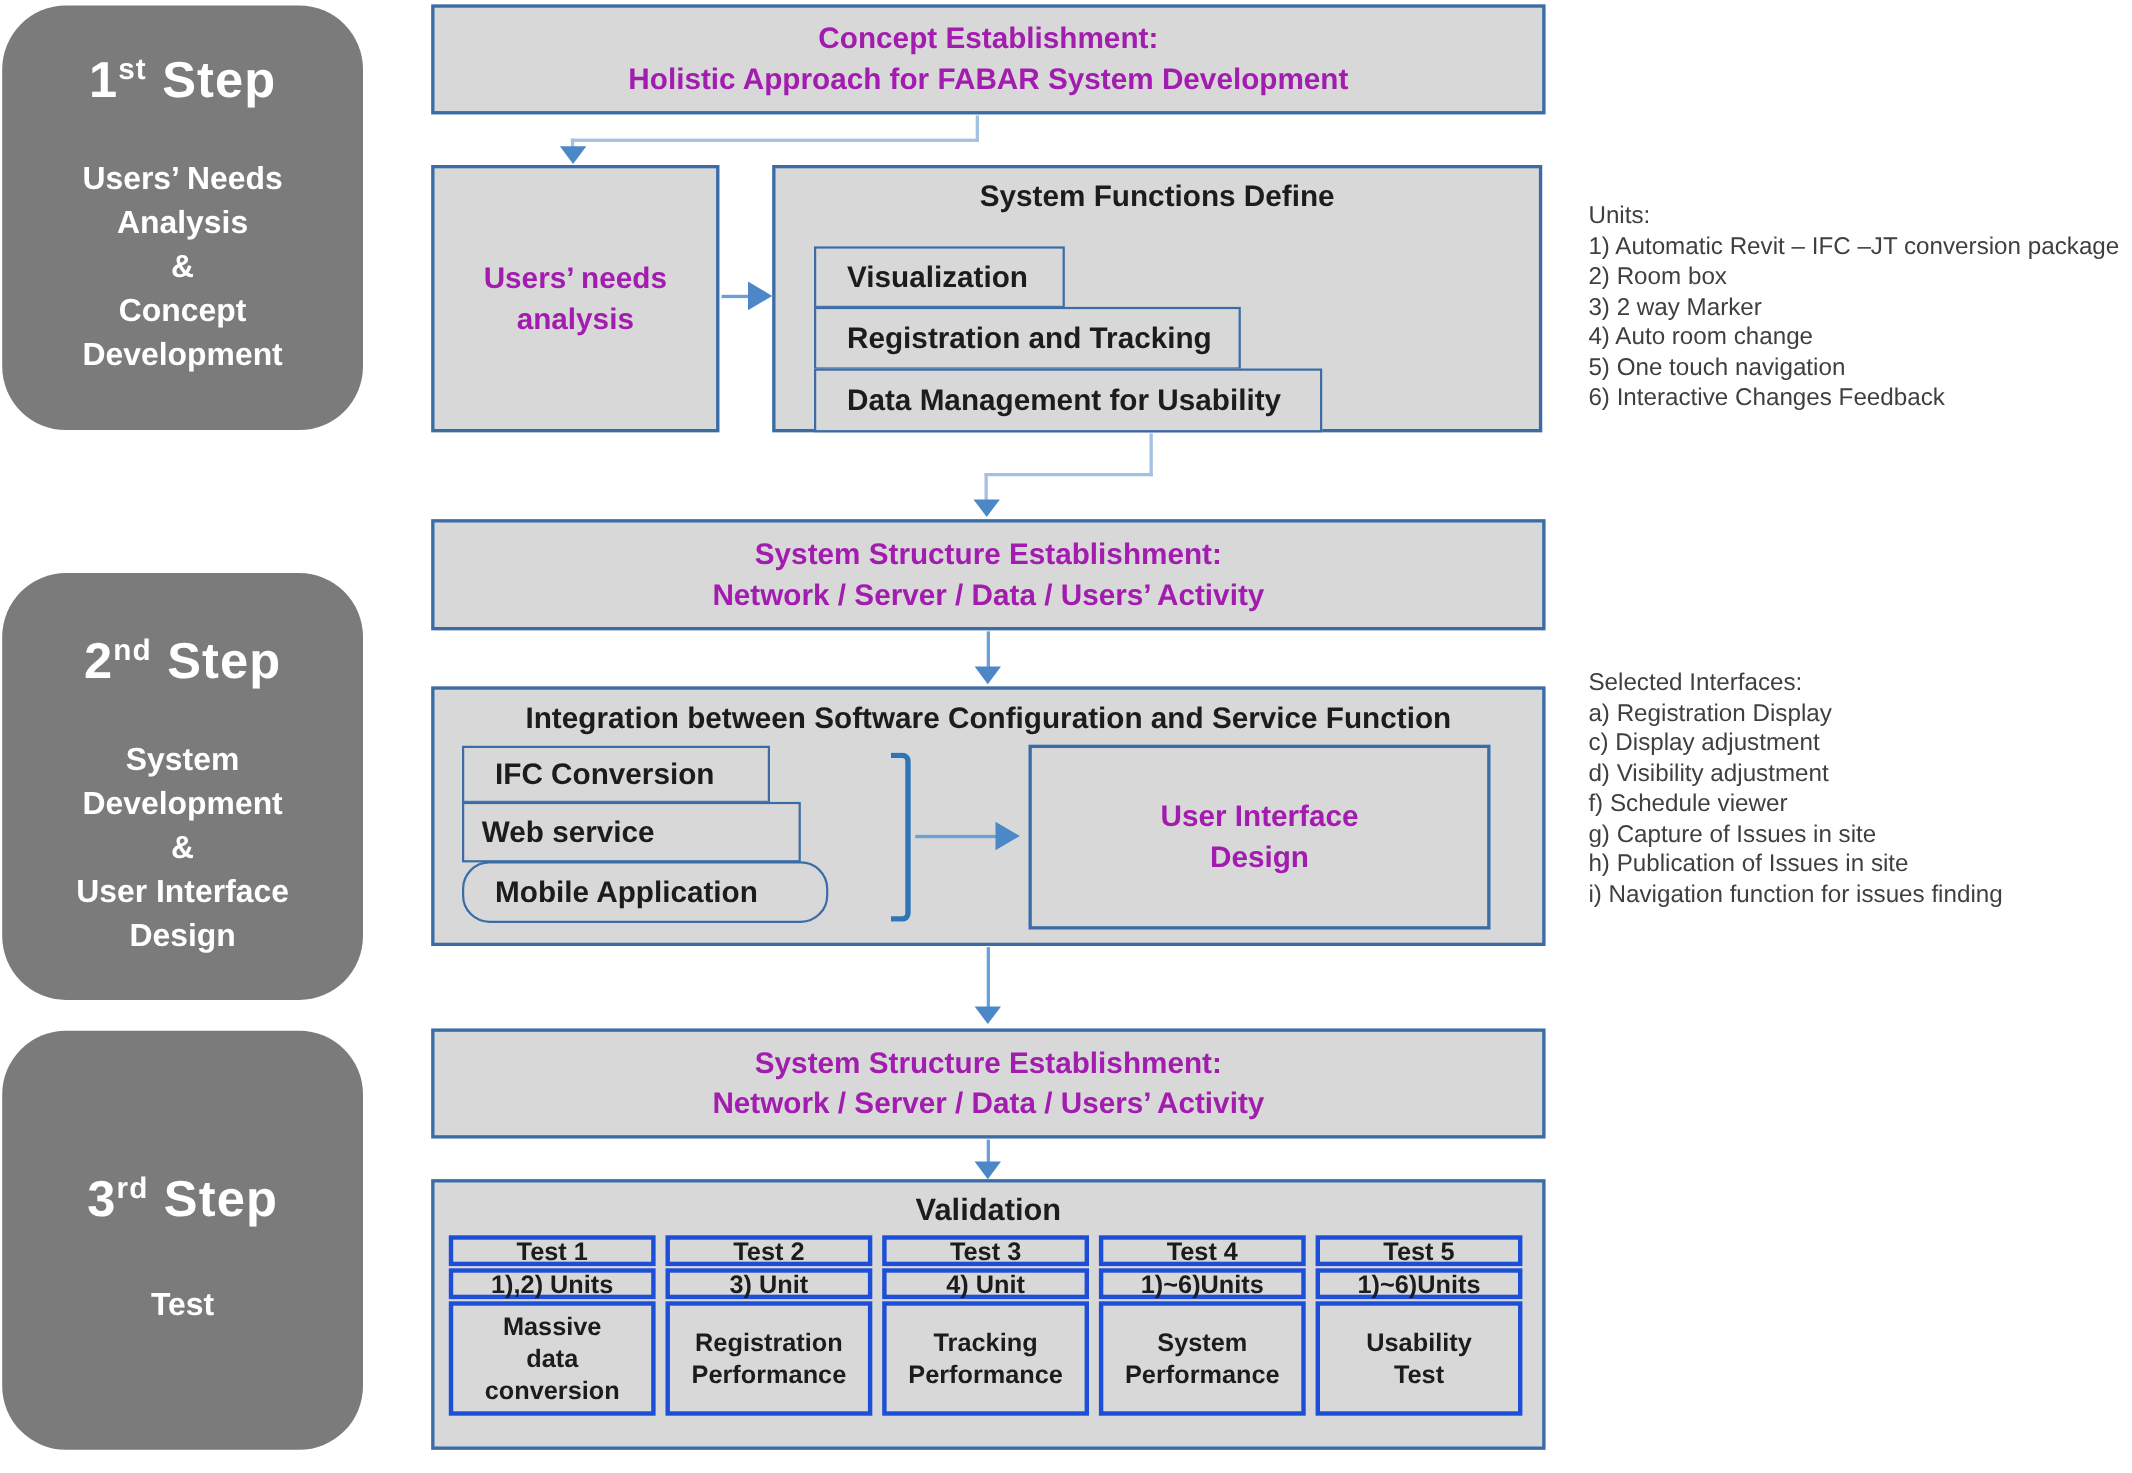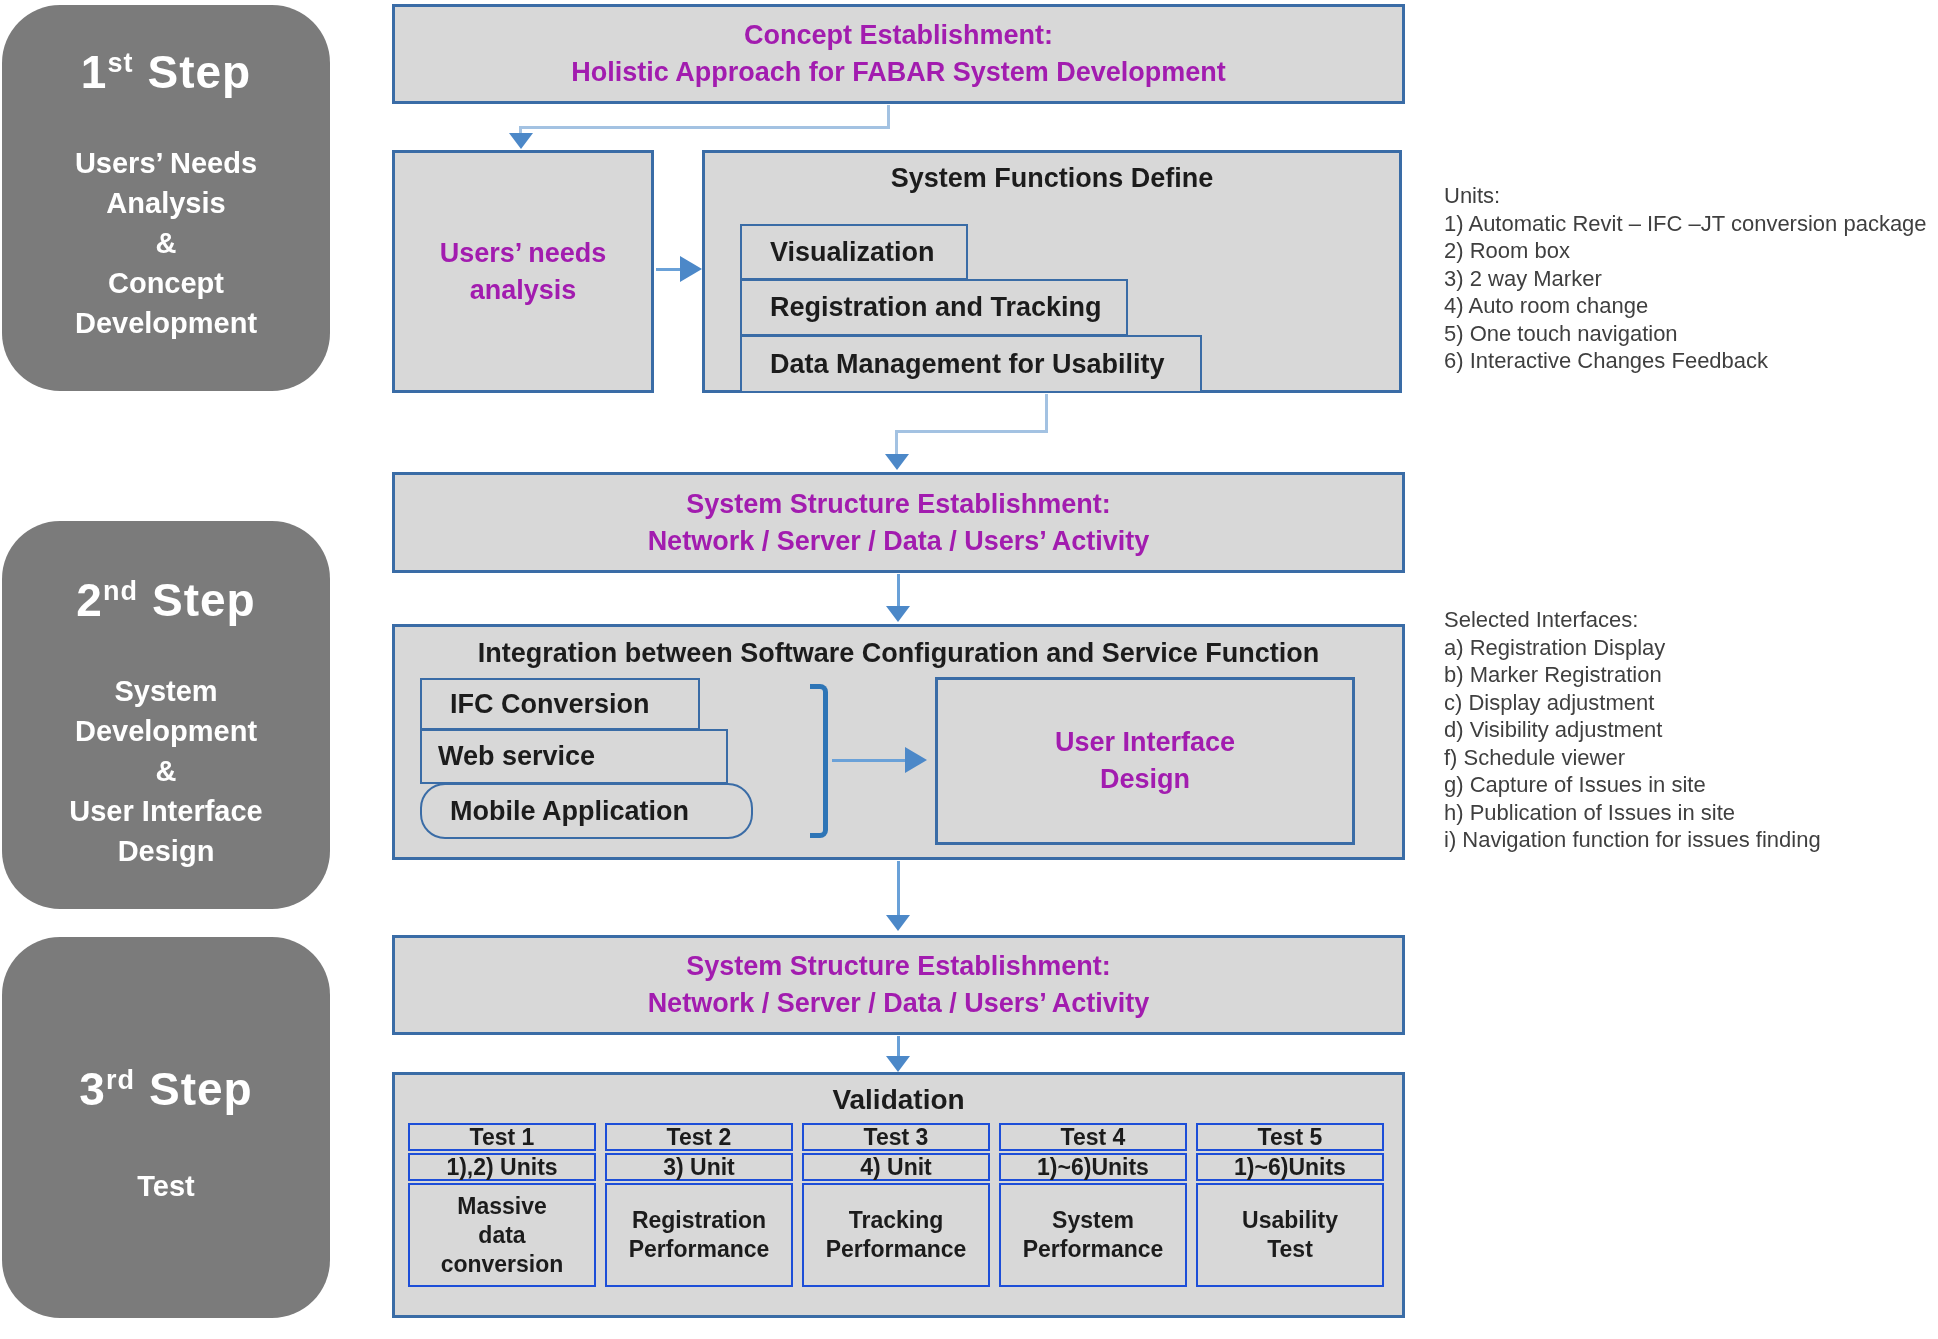--- a/index.html
+++ b/index.html
@@ -50,21 +50,21 @@
     border-top:5px solid #2e75b6;border-right:5px solid #2e75b6;border-bottom:5px solid #2e75b6;
     border-radius:0 8px 8px 0;
   }
   
   .annot{
     position:absolute;color:#3f3f3f;font-size:22px;line-height:27.5px;width:492px;
   }
   .annot div{white-space:nowrap;}
   
   .tbox{
-    position:absolute;background:#d8d8d8;border:2px solid #1d4ed8;box-sizing:border-box;
+    position:absolute;background:#d8d8d8;border:4px solid #1d4ed8;box-sizing:border-box;
     display:flex;align-items:center;justify-content:center;text-align:center;
     font-weight:bold;color:#1c1c1c;font-size:23px;width:188px;
   }
   .tdesc{line-height:29px;}
 </style>
 </head>
 <body>
 
 <div class="canvas">
 
@@ -139,21 +139,20 @@
   <div class="inner" style="left:420px;top:783px;width:333px;height:56px;border-radius:25px;">Mobile Application</div>
   <div class="bracket" style="left:810px;top:684px;width:18px;height:154px;"></div>
   <div class="aline" style="left:832px;top:759px;width:75px;height:3px;"></div>
   <div class="tri-right" style="left:905px;top:747px;"></div>
   <div class="box pre" style="left:935px;top:677px;width:420px;height:168px;">User Interface
 Design</div>
 
   <div class="annot" style="left:1444px;top:606px;">
     <div>Selected Interfaces:</div>
     <div>a) Registration Display</div>
-    <div>b) Marker Registration</div>
     <div>c) Display adjustment</div>
     <div>d) Visibility adjustment</div>
     <div>f) Schedule viewer</div>
     <div>g) Capture of Issues in site</div>
     <div>h) Publication of Issues in site</div>
     <div>i) Navigation function for issues finding</div>
   </div>
 
   <div class="aline" style="left:897px;top:861px;width:3px;height:56px;"></div>
   <div class="tri-down" style="left:886px;top:915px;"></div>

